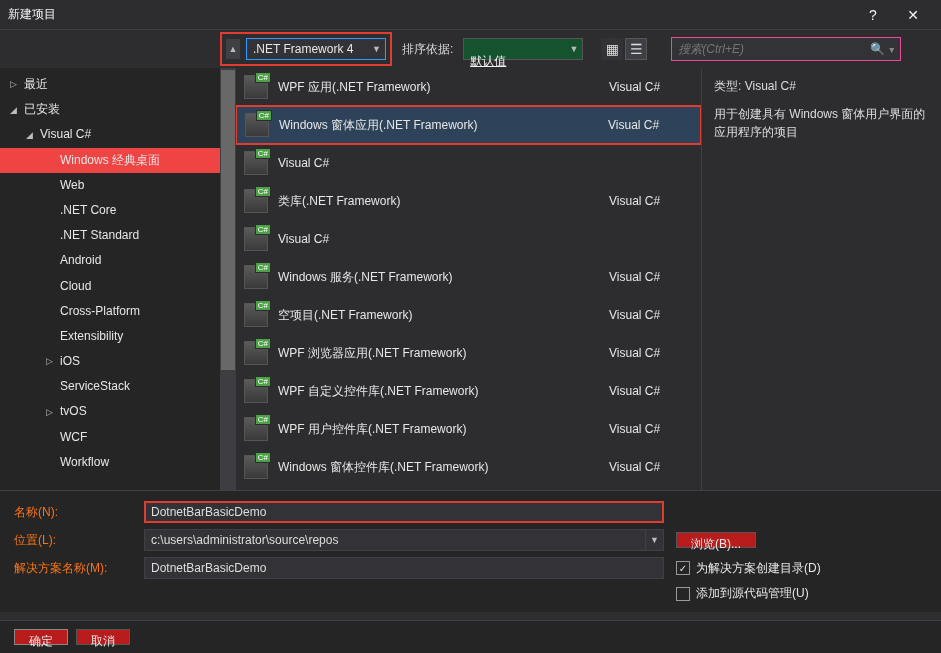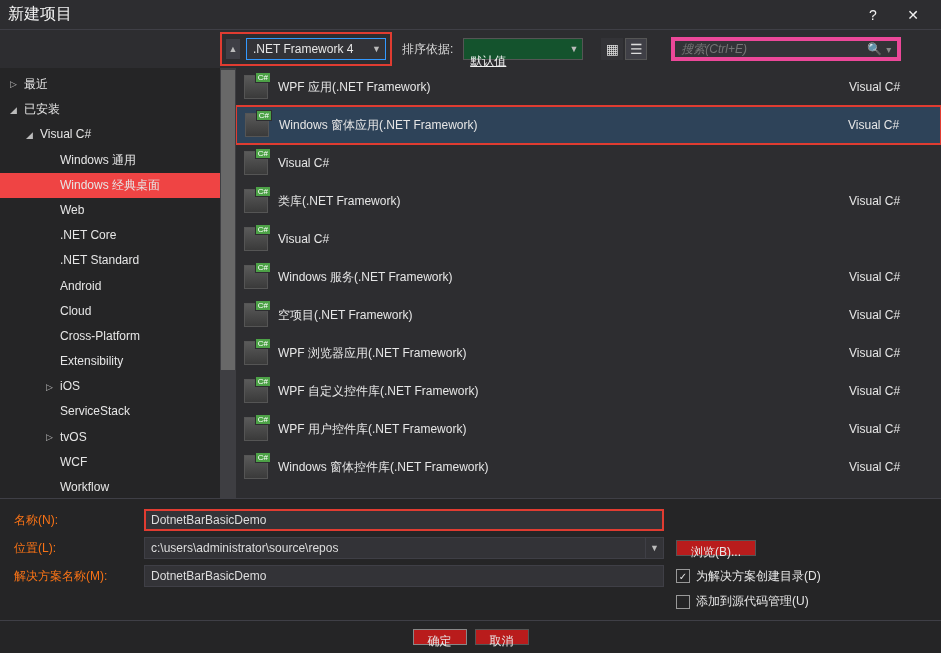--- a/index.html
+++ b/index.html
@@ -1,31 +1,31 @@
 <!DOCTYPE html>
 <html><head>
 <meta charset="utf-8">
 <style>
   * { margin: 0; padding: 0; box-sizing: border-box; font-family: "Microsoft YaHei", "Segoe UI", sans-serif; font-size: 12px; }
   body { background: #2d2d30; color: #f1f1f1; width: 941px; height: 653px; overflow: hidden; display: flex; flex-direction: column; }
   .titlebar { height: 30px; background: #2d2d30; display: flex; align-items: center; padding: 0 8px; border-bottom: 1px solid #3f3f46; }
-  .titlebar .title { flex: 1; color: #f1f1f1; font-size: 16px; }
+  .titlebar .title { flex: 1; color: #f1f1f1; font-size: 12px; }
   .titlebar .ctl { width: 40px; text-align: center; color: #f1f1f1; font-size: 14px; cursor: pointer; }
   .toolbar-row { height: 38px; display: flex; align-items: center; padding: 4px 8px 4px 220px; gap: 6px; }
   .redbox { border: 2px solid #e03c31; }
   .framework-wrap { padding: 4px; display: inline-flex; align-items: center; }
   .scroll-up { width: 14px; height: 20px; background: #3f3f46; color: #bbb; display:flex; align-items:center; justify-content:center; margin-right:6px; font-size:9px;}
   .dropdown { background: #333337; border: 1px solid #3399ff; color: #e6e6e6; padding: 3px 20px 3px 6px; height: 22px; position: relative; min-width: 140px; }
   .dd-arrow { position: absolute; right: 4px; top: 5px; font-size: 9px; color: #bbb; }
   .sort-label { color: #ddd; margin: 0 4px; }
   .sort-dd { background: #14532d; border: 1px solid #555; padding: 14px 20px 3px 6px; height: 22px; position: relative; min-width: 120px; text-decoration: underline; }
   .view-toggle { display: flex; gap: 2px; }
   .view-btn { width: 22px; height: 22px; background: #333337; border:1px solid transparent; display:flex; align-items:center; justify-content:center; color:#ddd; font-size:14px; }
   .view-btn.active { background:#3f3f46; border:1px solid #555; }
-  .search-wrap { flex:1; display:flex; align-items:center; background:#333337; border:4px solid #ec4899; height:24px; padding: 0 6px; margin-left: 18px; max-width: 230px;}
+  .search-wrap { flex:1; display:flex; align-items:center; background:#333337; border:1px solid #ec4899; height:24px; padding: 0 6px; margin-left: 18px; max-width: 230px;}
   .search-wrap input { flex:1; background:transparent; border:none; outline:none; color:#ddd; font-style:italic; }
   .main { flex:1; display:flex; overflow:hidden; }
   .sidebar { width: 220px; background:#252526; overflow-y:auto; padding: 4px 0; }
   .side-item { padding: 3px 8px 3px 18px; color:#e6e6e6; cursor:pointer; display:flex; align-items:center; gap:4px; font-size:12px; line-height:1.6; }
   .side-item.l0 { padding-left: 10px; }
   .side-item.l1 { padding-left: 26px; }
   .side-item.l2 { padding-left: 46px; }
   .side-item.selected { background:#ef4444; }
   .side-item .tri { width:10px; font-size:9px; color:#bbb; display:inline-block;}
   .center { flex:1; display:flex; overflow:hidden; }
@@ -45,21 +45,21 @@
   .desc .lbl { color:#ddd; margin-bottom: 10px; }
   .desc .blurb { color:#ddd; line-height: 1.5; }
   .bottom { background:#252526; border-top: 1px solid #3f3f46; padding: 10px 14px; display:grid; grid-template-columns: 130px 520px 1fr; row-gap: 6px; align-items:center; }
   .btm-label { color:#f97316; }
   .btm-input { background:#333337; border:1px solid #3f3f46; color:#ddd; padding:3px 6px; height:22px; width: 100%; }
   .btm-input.boxed { outline:2px solid #e03c31; outline-offset:-2px; }
   .btm-right { padding-left: 12px; display:flex; align-items:center; gap:8px; }
   .btn { background:#b91c1c; border:1px solid #555; color:#e6e6e6; padding: 3px 14px; height: 16px; cursor:pointer; }
   .check { display:flex; align-items:center; gap:6px; color:#e6e6e6; }
   .check .box { width:14px; height:14px; border:1px solid #999; display:flex; align-items:center; justify-content:center; font-size:10px; }
-  .footer { display:flex; justify-content:center; gap:8px; padding: 8px 14px; background:#252526; border-top:1px solid #3f3f46; }
+  .footer { display:flex; justify-content:flex-start; gap:8px; padding: 8px 14px; background:#252526; border-top:1px solid #3f3f46;margin-top:8px; }
   .btn.primary{ border:1px solid #888;}
 </style>
 </head>
 <body>
 
 <div class="titlebar">
   <span class="title">新建项目</span>
   <span class="ctl">?</span>
   <span class="ctl">✕</span>
 </div>
@@ -97,24 +97,20 @@
       </div>
     <div class="side-item l0">
         <span class="tri">◢</span>
         <span>已安装</span>
       </div>
     <div class="side-item l1">
         <span class="tri">◢</span>
         <span>Visual C#</span>
       </div>
     <div id="side-items">
-        <div class="side-item l2">
-          <span class="tri"></span>
-          <span>Windows 通用</span>
-        </div>
         <div class="side-item l2 selected">
           <span class="tri"></span>
           <span>Windows 经典桌面</span>
         </div>
         <div class="side-item l2">
           <span class="tri"></span>
           <span>Web</span>
         </div>
         <div class="side-item l2">
           <span class="tri"></span>
@@ -238,20 +234,27 @@
           <div class="tpl-lang">Visual C#</div>
         </div>
         <div class="tpl-row row-redbox">
           <div class="tpl-icon appwin">
             <span class="ctag">C#</span>
           </div>
           <div class="tpl-name">Windows 窗体控件库(.NET Framework)</div>
           <div class="tpl-lang">Visual C#</div>
         </div>
       </div>
+    <div class="desc">
+      <div class="lbl">
+        <span>类型:</span>
+        <span>Visual C#</span>
+      </div>
+      <div class="blurb">用于创建具有 Windows 窗体用户界面的应用程序的项目</div>
+    </div>
   </div>
 </div>
 
 <div class="bottom">
   <div class="btm-label">名称(N):</div>
   <div><input class="btm-input boxed" value="DotnetBarBasicDemo" style=""></div>
   <div></div>
 
   <div class="btm-label">位置(L):</div>
   <div style="display:flex; gap:0;">

